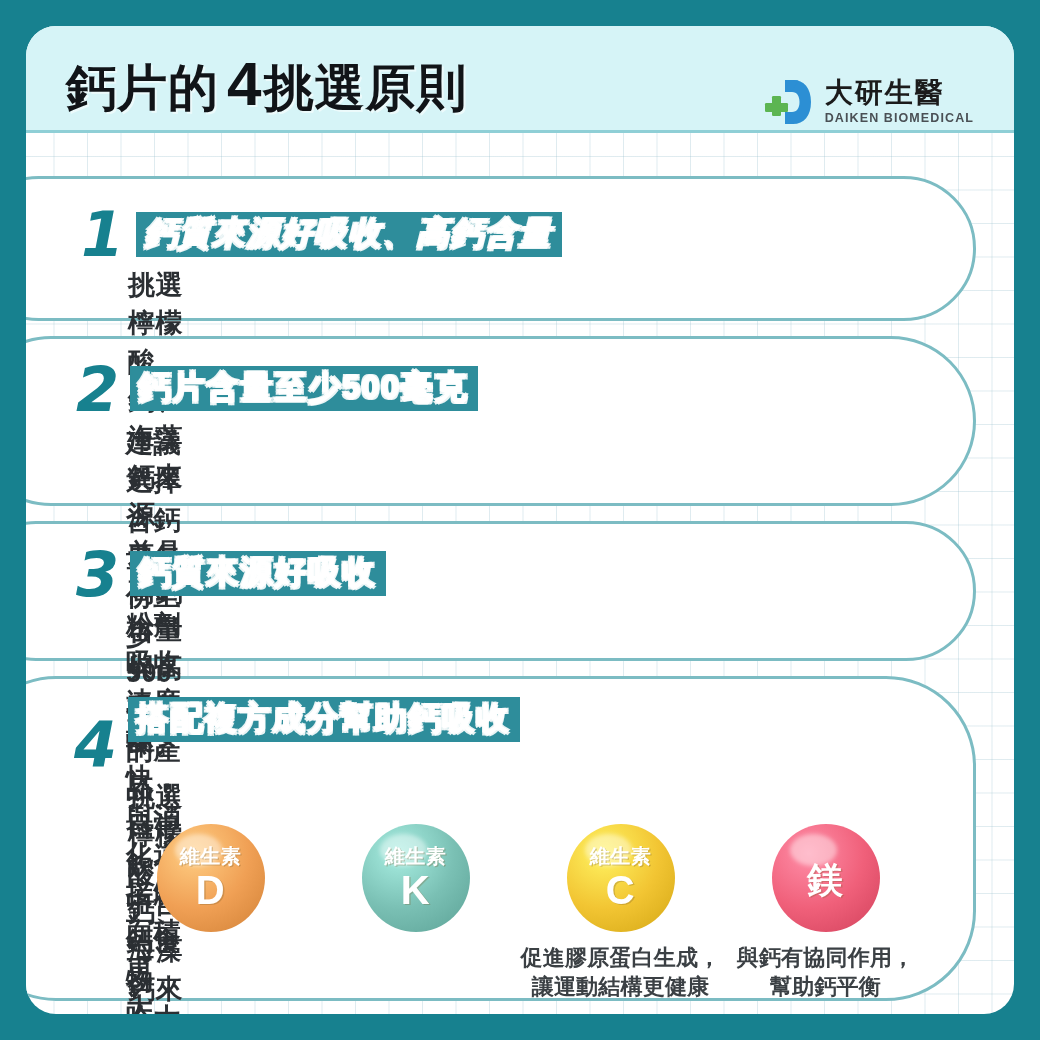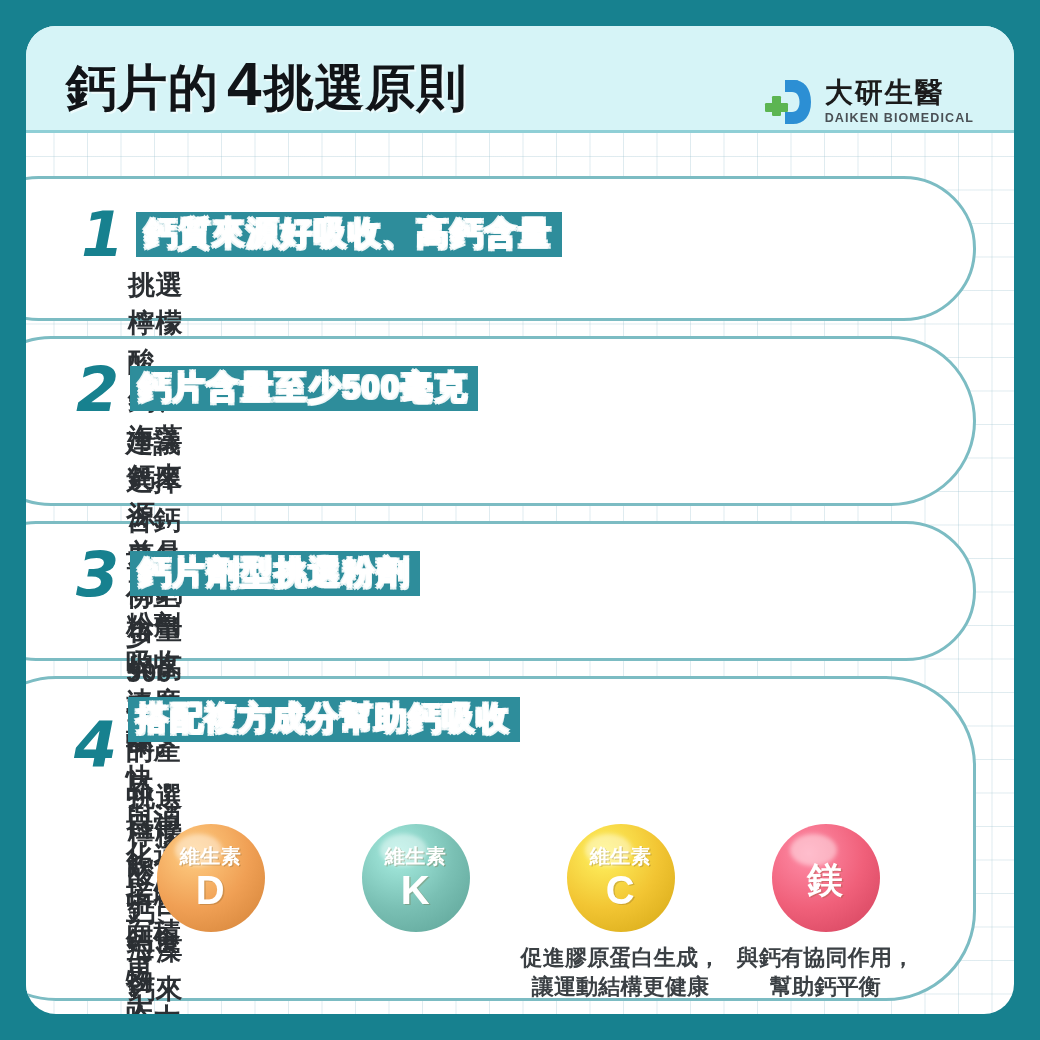--- a/index.html
+++ b/index.html
@@ -151,21 +151,21 @@
     font-size: 27px;
     font-weight: bold;
     color: #2b2f33;
     line-height: 1.42;
     letter-spacing: 0.4px;
     white-space: pre-line;
   }
 
   
   .s1 .sec-num  { left: 55px;  top: 178px; }
-  .s1 .sec-head { left: 110px; top: 186px; }
+  .s1 .sec-head { left: 110px; top: 186px; font-style: italic; }
   .s1 .sec-body { left: 102px; top: 240px; }
 
   .s2 .sec-num  { left: 50px;  top: 333px; }
   .s2 .sec-head { left: 104px; top: 340px; }
   .s2 .sec-body { left: 100px; top: 398px; }
 
   .s3 .sec-num  { left: 50px;  top: 518px; }
   .s3 .sec-head { left: 104px; top: 525px; }
   .s3 .sec-body { left: 100px; top: 580px; }
 
@@ -280,21 +280,21 @@
 
     <div class="sec s2">
       <div class="sec-num" style="color: rgb(23, 129, 143);">2</div>
       <div class="sec-head" style="background: rgb(46, 141, 155);">鈣片含量至少500毫克</div>
       <div class="sec-body">建議選擇含鈣量每份至少500毫克的產品，日常飲食中含鈣食物
 吃太少，早晚各補充一次，才能輕鬆達到足量鈣攝取。</div>
     </div>
 
     <div class="sec s3">
       <div class="sec-num" style="color: rgb(23, 129, 143);">3</div>
-      <div class="sec-head" style="background: rgb(46, 141, 155);">鈣片劑型挑選粉劑</div>
+      <div class="sec-head" style="background: rgb(46, 141, 155);">鈣質來源好吸收</div>
       <div class="sec-body">粉劑吸收速度較快，與消化道接觸面積更大，更容易被消化吸收。</div>
     </div>
 
     <div class="sec s4">
       <div class="sec-num" style="color: rgb(23, 129, 143);">4</div>
       <div class="sec-head" style="background: rgb(46, 141, 155);">搭配複方成分幫助鈣吸收</div>
       <div class="sec-body">挑選檸檬酸鈣、海藻鈣來源，兼具高鈣含量與高吸收率。</div>
     </div>
 
     <div id="nutrients">

